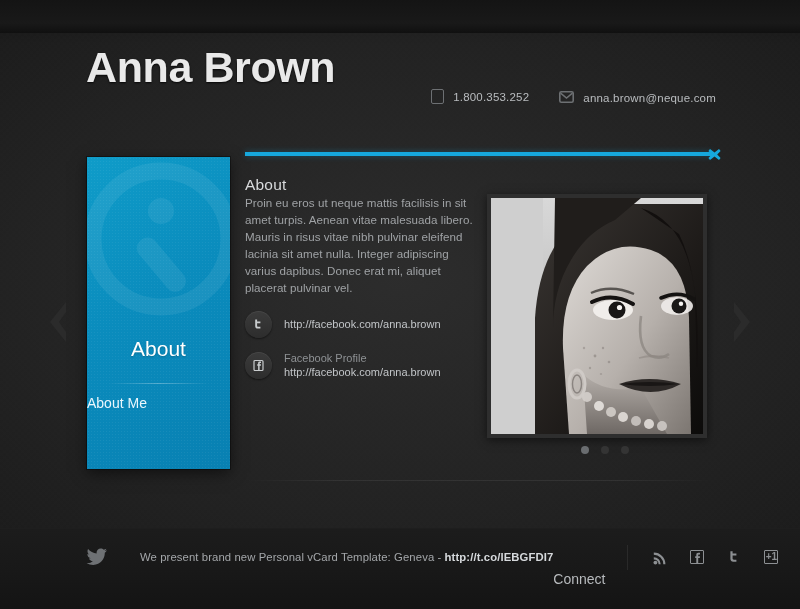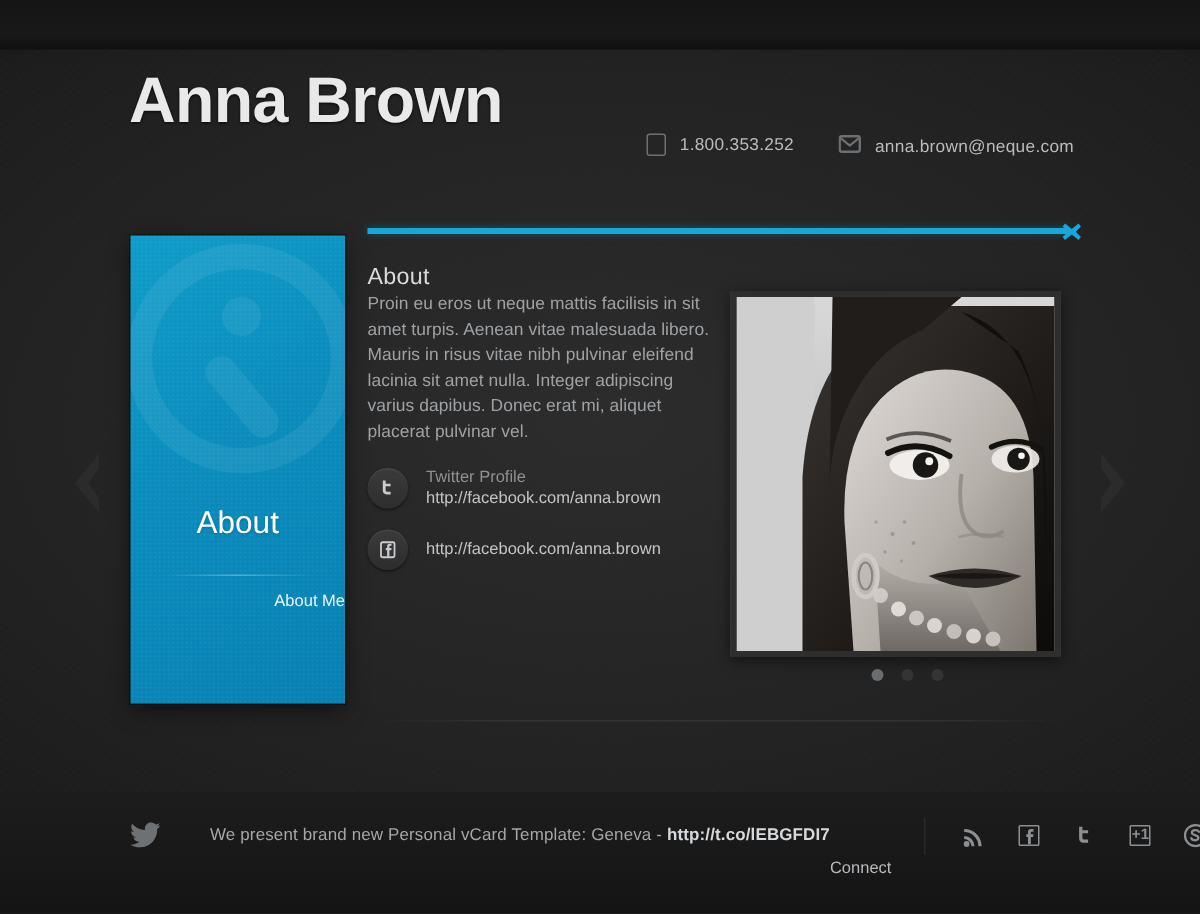--- a/index.html
+++ b/index.html
@@ -97,21 +97,21 @@
     position:absolute; left:0; right:0; top:180px;
     text-align:center; font-size:21px; color:#ffffff; font-weight:400;
     text-shadow:0 1px 2px rgba(0,0,0,0.22);
   }
   #bluecard .divider {
     position:absolute; left:22px; right:22px; top:226px; height:1px;
     background:linear-gradient(90deg, rgba(255,255,255,0) 0%, rgba(255,255,255,0.30) 50%, rgba(255,255,255,0) 100%);
   }
   #bluecard .sublabel {
     position:absolute; left:0; right:0; top:238px;
-    text-align:right; font-size:11px; color:#eaf7fd;
+    text-align:left; font-size:14px; color:#eaf7fd;
   }
 
   
   #main { position:absolute; left:245px; top:152px; width:470px; }
   #topline {
     position:relative; width:468px; height:4px;
     background:#16a8dd;
     box-shadow:0 0 6px rgba(22,168,221,0.35);
   }
   #close-x {
@@ -180,21 +180,21 @@
   #tw-bird { width:26px; height:22px; display:flex; align-items:center; justify-content:center; }
   #foot-divider { width:1px; height:25px; background:rgba(255,255,255,0.07); margin-left:14px; }
   #tweet {
     margin-left:18px; font-size:11.3px; color:#a4a7aa; letter-spacing:0.1px;
     white-space:nowrap;
   }
   #tweet .link { color:#d6d9dc; font-weight:bold; }
   #connect {
     margin-left:auto; display:flex; align-items:center;
   }
-  #connect-label { font-size:11px; color:#b7babd; margin-right:22px;margin-top:44px; }
+  #connect-label { font-size:14px; color:#b7babd; margin-right:22px;margin-top:44px; }
   #connect-divider { width:1px; height:25px; background:rgba(255,255,255,0.07); margin-right:22px; }
   .sicon {
     width:20px; height:20px; margin-right:17px;
     display:flex; align-items:center; justify-content:center;
     color:#8d9093; cursor:pointer;
   }
   .sicon:last-child { margin-right:0; }
   .sq {
     width:14px; height:14px; border:1.5px solid #8d9093; border-radius:1px;
     display:flex; align-items:center; justify-content:center;
@@ -268,32 +268,32 @@
           <p>Proin eu eros ut neque mattis facilisis in sit amet turpis. Aenean vitae malesuada libero. Mauris in risus vitae nibh pulvinar eleifend lacinia sit amet nulla. Integer adipiscing varius dapibus. Donec erat mi, aliquet placerat pulvinar vel.</p>
 
           <div id="profiles">
             <div class="profile">
               <span class="circ">
                 <svg width="13" height="13" viewBox="0 0 13 13">
                   <path d="M3.2 1.4 L3.2 8.2 C3.2 9.6 4.3 10.6 5.7 10.6 L8.4 10.6 L8.4 8.8 L6.2 8.8 C5.5 8.8 5.1 8.4 5.1 7.8 L5.1 5.2 L8.4 5.2 L8.4 3.5 L5.1 3.5 L5.1 1.4 Z" fill="#c9ccce"></path>
                 </svg>
               </span>
               <span class="meta">
-                <span class="pname" style="display:block">Twitter Profile</span>
                 <span class="purl" style="display:block">http://facebook.com/anna.brown</span>
               </span>
             </div>
             <div class="profile">
               <span class="circ">
                 <svg width="13" height="13" viewBox="0 0 13 13">
                   <rect x="2" y="1.5" width="9" height="10" rx="1" fill="none" stroke="#c9ccce" stroke-width="1.2"></rect>
                   <path d="M7.6 11.2 L7.6 6.8 L8.9 6.8 L9 5.3 L7.6 5.3 L7.6 4.5 C7.6 4.1 7.7 3.9 8.2 3.9 L9 3.9 L9 2.5 L7.8 2.5 C6.5 2.5 6.1 3.1 6.1 4.3 L6.1 5.3 L5.2 5.3 L5.2 6.8 L6.1 6.8 L6.1 11.2 Z" fill="#c9ccce"></path>
                 </svg>
               </span>
               <span class="meta">
+                <span class="pname" style="display:block">Facebook Profile</span>
                 <span class="purl" style="display:block">http://facebook.com/anna.brown</span>
               </span>
             </div>
           </div>
         </div>
 
         <div id="photo">
           <svg width="212" height="236" viewBox="0 0 212 236">
             <defs>
               <linearGradient id="bgWall" x1="0" y1="0" x2="0" y2="1">

